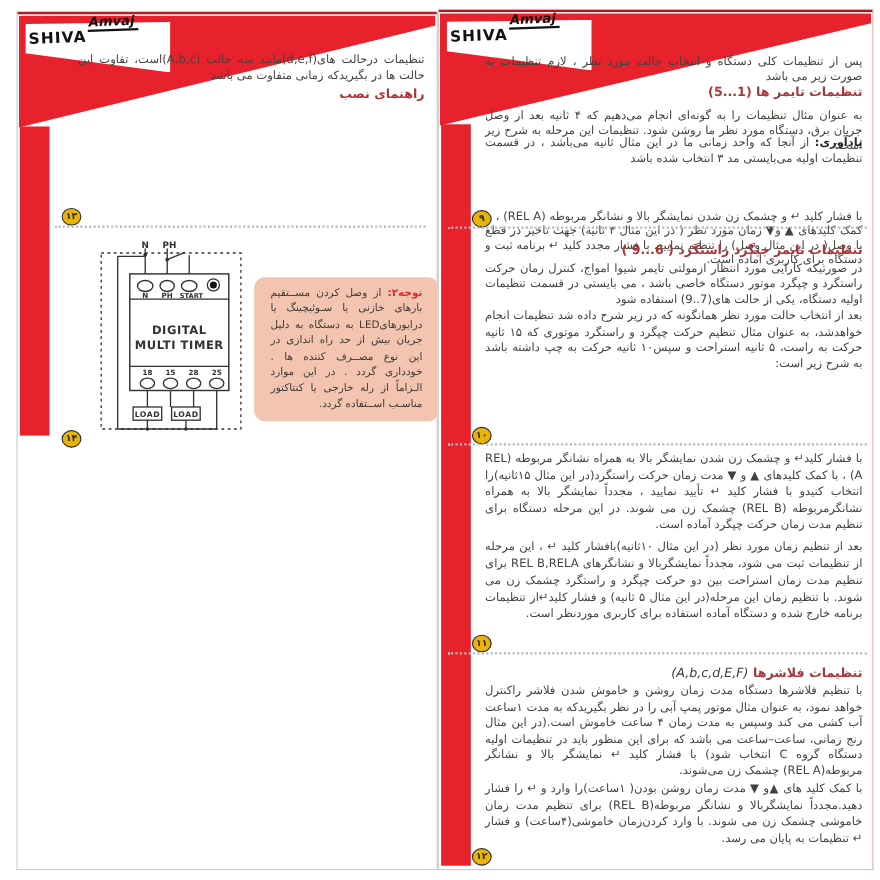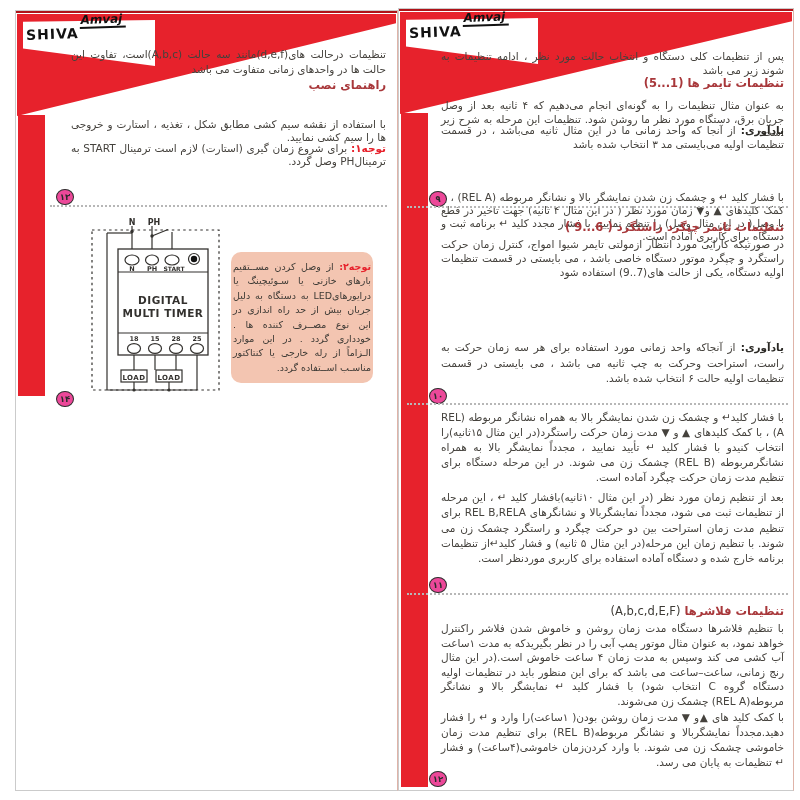--- a/index.html
+++ b/index.html
@@ -22,58 +22,53 @@
   .red-strip{position:absolute;left:2px;width:27px;background:#e7222c;}
   #page-left  .red-strip{top:104px;height:281px;}
   #page-right .red-strip{top:104px;height:674px;}
 
   .p{position:absolute;direction:rtl;text-align:justify;color:#45423d;font-size:10.5px;}
   #page-left  .p{left:55px;right:11px;}
   #page-right .p{left:42px;right:9px;}
   .hd{position:absolute;direction:rtl;font-weight:bold;color:#a8373a;font-size:11.5px;}
   #page-left  .hd{right:11px;margin-left:41px;}
   #page-right .hd{right:9px;}
-  .hd .en{color:#3d3a35;font-weight:normal;}
+  .hd .en{color:#3d3a35;font-weight:normal;font-style:italic;}
   .lbl-red{color:#e7222c;font-weight:bold;}
   .lbl-bold{color:#2b2925;font-weight:bold;}
   .divider{position:absolute;border-top:2px dotted #b7b7b7;height:0;}
   #page-left  .divider{left:34px;right:10px;}
   #page-right .divider{left:8px;right:5px;}
   .pnum{position:absolute;width:16px;height:14px;border:1.4px solid #2b2b2b;border-radius:50%;
         font-size:8.5px;font-weight:bold;color:#2b2b2b;display:flex;align-items:center;
-        justify-content:center;background:#ec4899;}
+        justify-content:center;background:#eab308;}
   .note-box{position:absolute;left:215px;top:241px;width:138px;background:#f3c5b1;
-            border-radius:10px;padding:8px 2px;direction:rtl;text-align:justify;
+            border-radius:10px;padding:8px 15px;direction:rtl;text-align:justify;
             font-size:9.5px;line-height:14.4px;color:#3c3934;}
   #diagram{position:absolute;left:72px;top:202px;width:146px;height:190px;}
   svg text{font-family:"DejaVu Sans", sans-serif;fill:#33312e;}
 </style>
 </head>
 <body>
 
 <div class="page" id="page-left">
   <div class="top-line"></div>
   <div class="red-wedge"></div>
   <div class="logo-plate"></div>
   <div class="logo">
     <span class="shiva">SHIVA</span>
     <span class="amvaj">Amvaj</span>
   </div>
   <div class="red-strip"></div>
 
-  <div class="p" style="top:36px;line-height:14.5px;">تنظیمات درحالت های(d,e,f)مانند سه حالت (A,b,c)است، تفاوت این حالت ها در واحدهای زمانی متفاوت می باشد</div>
+  <div class="p" style="top:36px;line-height:14.5px;">تنظیمات درحالت های(d,e,f)مانند سه حالت (A,b,c)است، تفاوت این حالت ها در بگیریدکه زمانی متفاوت می باشد</div>
 
   <div class="hd" style="top:67px;">راهنمای نصب</div>
 
-  <div class="p" style="top:107px;line-height:13px;">با استفاده از نقشه سیم کشی مطابق شکل ، تغذیه ، استارت و خروجی ها را سیم کشی نمایید.</div>
 
-  <div class="p" style="top:131px;line-height:13px;">
-    <span class="lbl-red">توجه۱:</span>
-    <span>برای شروع زمان گیری (استارت) لازم است ترمینال START به ترمینالPH وصل گردد.</span>
-  </div>
 
   <div class="pnum" style="left:40px;top:178px;">۱۳</div>
   <div class="divider" style="top:194px;"></div>
 
   <svg id="diagram" viewBox="0 0 146 190">
     <rect x="4" y="17" width="127" height="160" fill="none" stroke="#33312e" stroke-width="1.2" stroke-dasharray="2.5,3.2"></rect>
     <text x="44" y="12" font-size="8" font-weight="bold" text-anchor="middle">N</text>
     <text x="66" y="12" font-size="8" font-weight="bold" text-anchor="middle">PH</text>
     <g stroke="#33312e" stroke-width="1.2" fill="none">
       <line x1="44" y1="13" x2="44" y2="42"></line>
@@ -138,38 +133,35 @@
 <div class="page" id="page-right">
   <div class="top-line"></div>
   <div class="red-wedge"></div>
   <div class="logo-plate"></div>
   <div class="logo">
     <span class="shiva">SHIVA</span>
     <span class="amvaj">Amvaj</span>
   </div>
   <div class="red-strip"></div>
 
-  <div class="p" style="top:40px;line-height:14px;">پس از تنظیمات کلی دستگاه و  انتخاب  حالت مورد نظر ، ادامه تنظیمات  به شوند زیر می باشد</div>
+  <div class="p" style="top:40px;line-height:14px;">پس از تنظیمات کلی دستگاه و  انتخاب  حالت مورد نظر ، لازم تنظیمات  به صورت زیر می باشد</div>
 
   <div class="hd" style="top:67px;">تنظیمات تایمر ها (1...5)</div>
   <div class="p" style="top:90px;line-height:13.5px;">به عنوان مثال تنظیمات را به گونه‌ای انجام می‌دهیم که ۴ ثانیه بعد از وصل جریان برق، دستگاه مورد نظر ما روشن شود. تنظیمات این مرحله به شرح زیر است:</div>
   <div class="p" style="top:115px;line-height:13.5px;">
     <span class="lbl-bold">یادآوری:</span>
     <span>از آنجا که واحد زمانی ما در این مثال ثانیه می‌باشد ، در قسمت تنظیمات اولیه می‌بایستی‌ مد ۳ انتخاب شده باشد</span>
   </div>
   <div class="p" style="top:140px;line-height:13px;margin-top:42px;">با فشار کلید ↵  و چشمک زن شدن نمایشگر بالا و نشانگر مربوطه (REL A) ، با کمک کلیدهای ▲ و▼ زمان مورد نظر ( در این مثال ۴ ثانیه) جهت تاخیر در قطع یا وصل( در این مثال وصل) را تنظیم نمایید. با فشار مجدد کلید ↵ برنامه ثبت و دستگاه برای کاربری آماده است.</div>
   <div class="pnum" style="left:30px;top:182px;">۹</div>
   <div class="divider" style="top:197px;"></div>
 
   <div class="hd" style="top:211px;">تنظیمات تایمر چپگرد راستگرد ( 6...9 )</div>
   <div class="p" style="top:228px;line-height:14px;">در صورتیکه کارایی مورد انتظار ازمولتی تایمر شیوا امواج، کنترل زمان حرکت راستگرد و چپگرد موتور دستگاه خاصی باشد ، می بایستی در قسمت تنظیمات اولیه دستگاه، یکی از حالت های(7..9) استفاده شود</div>
-  <div class="p" style="top:331px;line-height:15.5px;">
-    <span class="lbl-bold">یادآوری:</span>
-    <span>از آنجاکه واحد زمانی مورد استفاده برای هر سه زمان حرکت به راست، استراحت وحرکت به چپ ثانیه می باشد ، می بایستی در قسمت تنظیمات اولیه حالت  ۶  انتخاب شده باشد.</span>
-  </div>
+  <div class="p" style="top:271px;line-height:14.5px;">بعد از انتخاب حالت مورد نظر همانگونه که در زیر شرح داده شد تنظیمات انجام خواهدشد، به عنوان مثال تنظیم حرکت چپگرد و راستگرد موتوری که ۱۵ ثانیه حرکت به راست، ۵ ثانیه استراحت و سپس۱۰ ثانیه حرکت به چپ داشته باشد به شرح زیر است:</div>
   <div class="pnum" style="left:30px;top:379px;">۱۰</div>
   <div class="divider" style="top:394px;"></div>
 
   <div class="p" style="top:401px;line-height:15px;">با فشار کلید↵ و چشمک زن شدن نمایشگر بالا به همراه نشانگر مربوطه  (REL A) ، با کمک کلیدهای ▲ و ▼ مدت زمان حرکت راستگرد(در این مثال ۱۵ثانیه)را انتخاب کنیدو با فشار کلید ↵ تأیید نمایید ،  مجدداً  نمایشگر بالا  به همراه نشانگرمربوطه (REL B) چشمک زن می شوند. در این مرحله دستگاه برای تنظیم مدت زمان حرکت چپگرد آماده است.</div>
   <div class="p" style="top:481px;line-height:15.3px;">بعد از تنظیم زمان مورد نظر (در این مثال ۱۰ثانیه)بافشار کلید  ↵  ، این مرحله از تنظیمات ثبت می شود، مجدداً نمایشگربالا و نشانگرهای REL B,RELA برای تنظیم مدت زمان استراحت بین دو حرکت چپگرد و راستگرد چشمک زن می شوند. با تنظیم زمان این مرحله(در این مثال ۵ ثانیه) و فشار کلید↵از تنظیمات برنامه خارج شده و دستگاه آماده استفاده برای کاربری موردنظر است.</div>
   <div class="pnum" style="left:30px;top:568px;">۱۱</div>
   <div class="divider" style="top:584px;"></div>
 
   <div class="hd" style="top:595px;">
     <span>تنظیمات فلاشرها</span>

